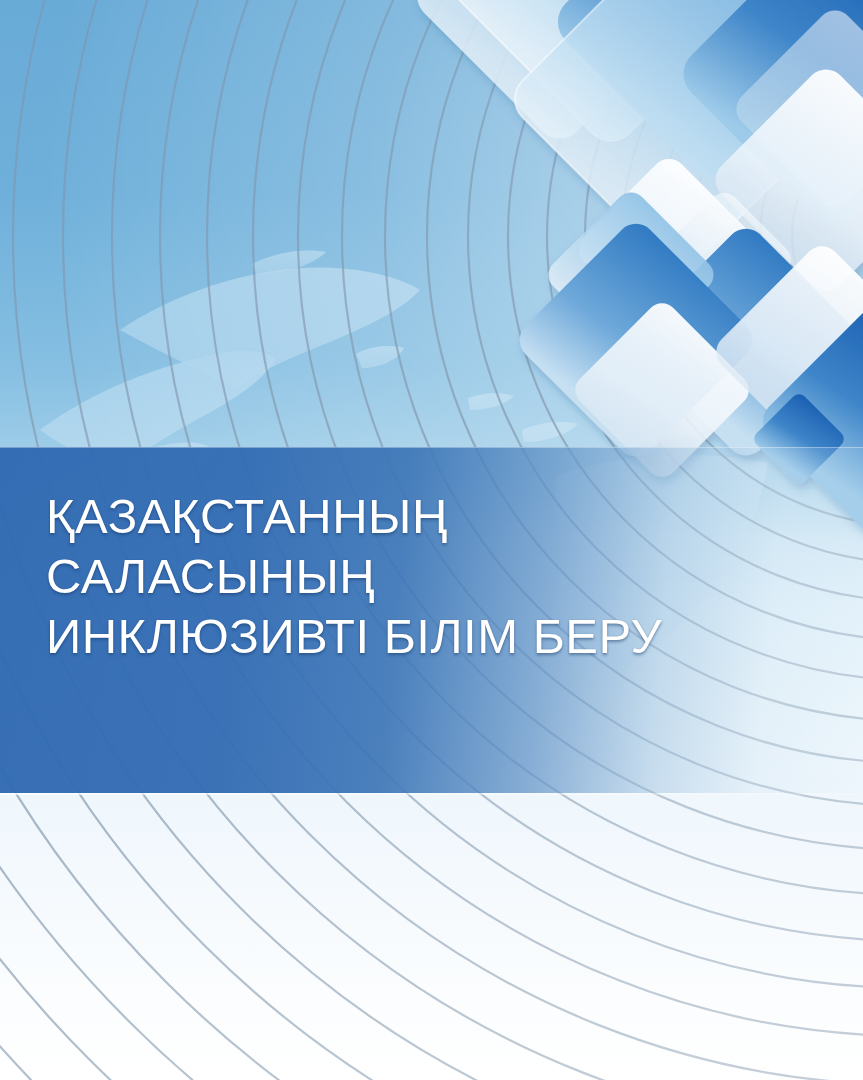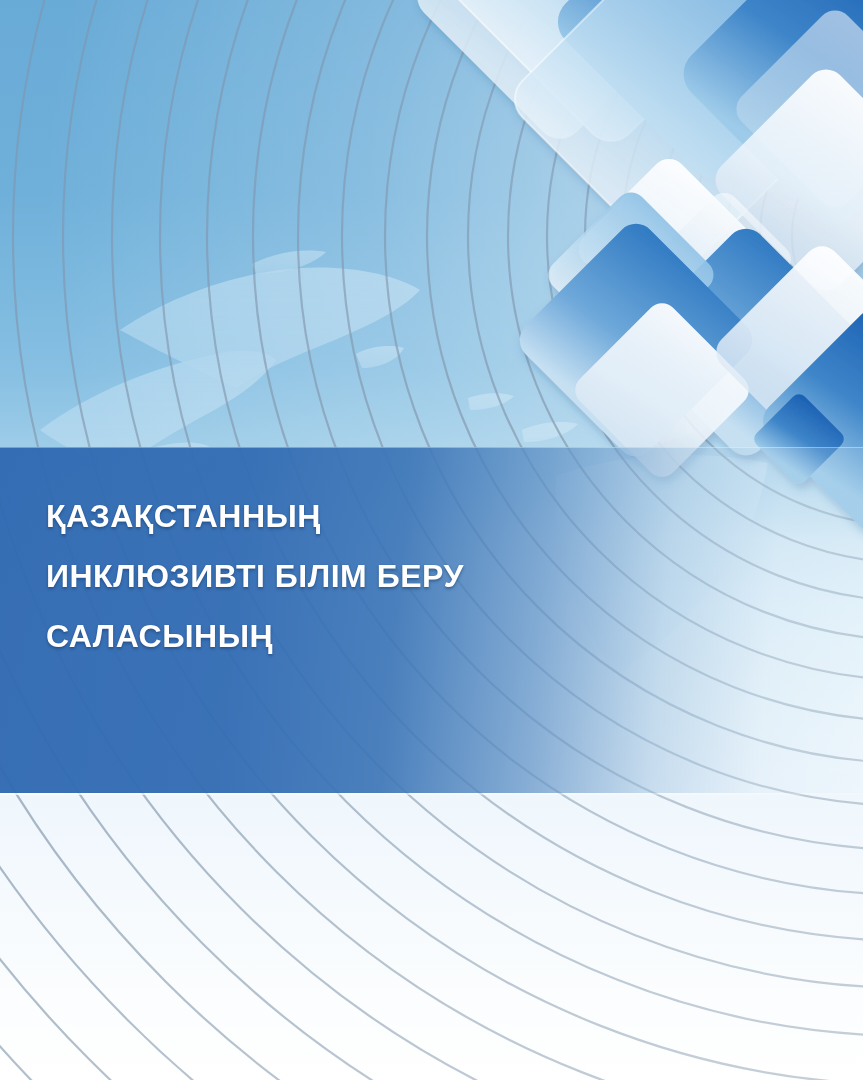--- a/index.html
+++ b/index.html
@@ -64,22 +64,22 @@
     content:"";position:absolute;left:0;right:0;bottom:-2px;height:2px;
     background:linear-gradient(90deg,rgba(255,255,255,.75),rgba(255,255,255,.15));
   }
 
   .title-block{
     position:absolute;
     left:46px;top:486px;width:790px;
   }
   .title-line{
     font-family:"Liberation Sans",sans-serif;
-    font-weight:bold;
-    font-size:32px;
+    font-weight:normal;
+    font-size:49px;
     line-height:60px;
     letter-spacing:.5px;
     color:#ffffff;
     white-space:nowrap;
     text-shadow:0 2px 3px rgba(16,52,96,.45), 0 0 1px rgba(16,52,96,.35);
   }
 </style>
 </head>
 <body>
 
@@ -250,17 +250,17 @@
 
         <rect x="765" y="405" width="68" height="68" rx="8" transform="rotate(45 799 439)" fill="url(#dDeep)"></rect>
       </g>
     </svg>
   </div>
 
   <div class="title-banner"></div>
 
   <div class="title-block">
     <div class="title-line">ҚАЗАҚСТАННЫҢ</div>
+    <div class="title-line">САЛАСЫНЫҢ</div>
     <div class="title-line">ИНКЛЮЗИВТІ БІЛІМ БЕРУ</div>
-    <div class="title-line">САЛАСЫНЫҢ</div>
   </div>
 
 </div>
 
 </body></html>

